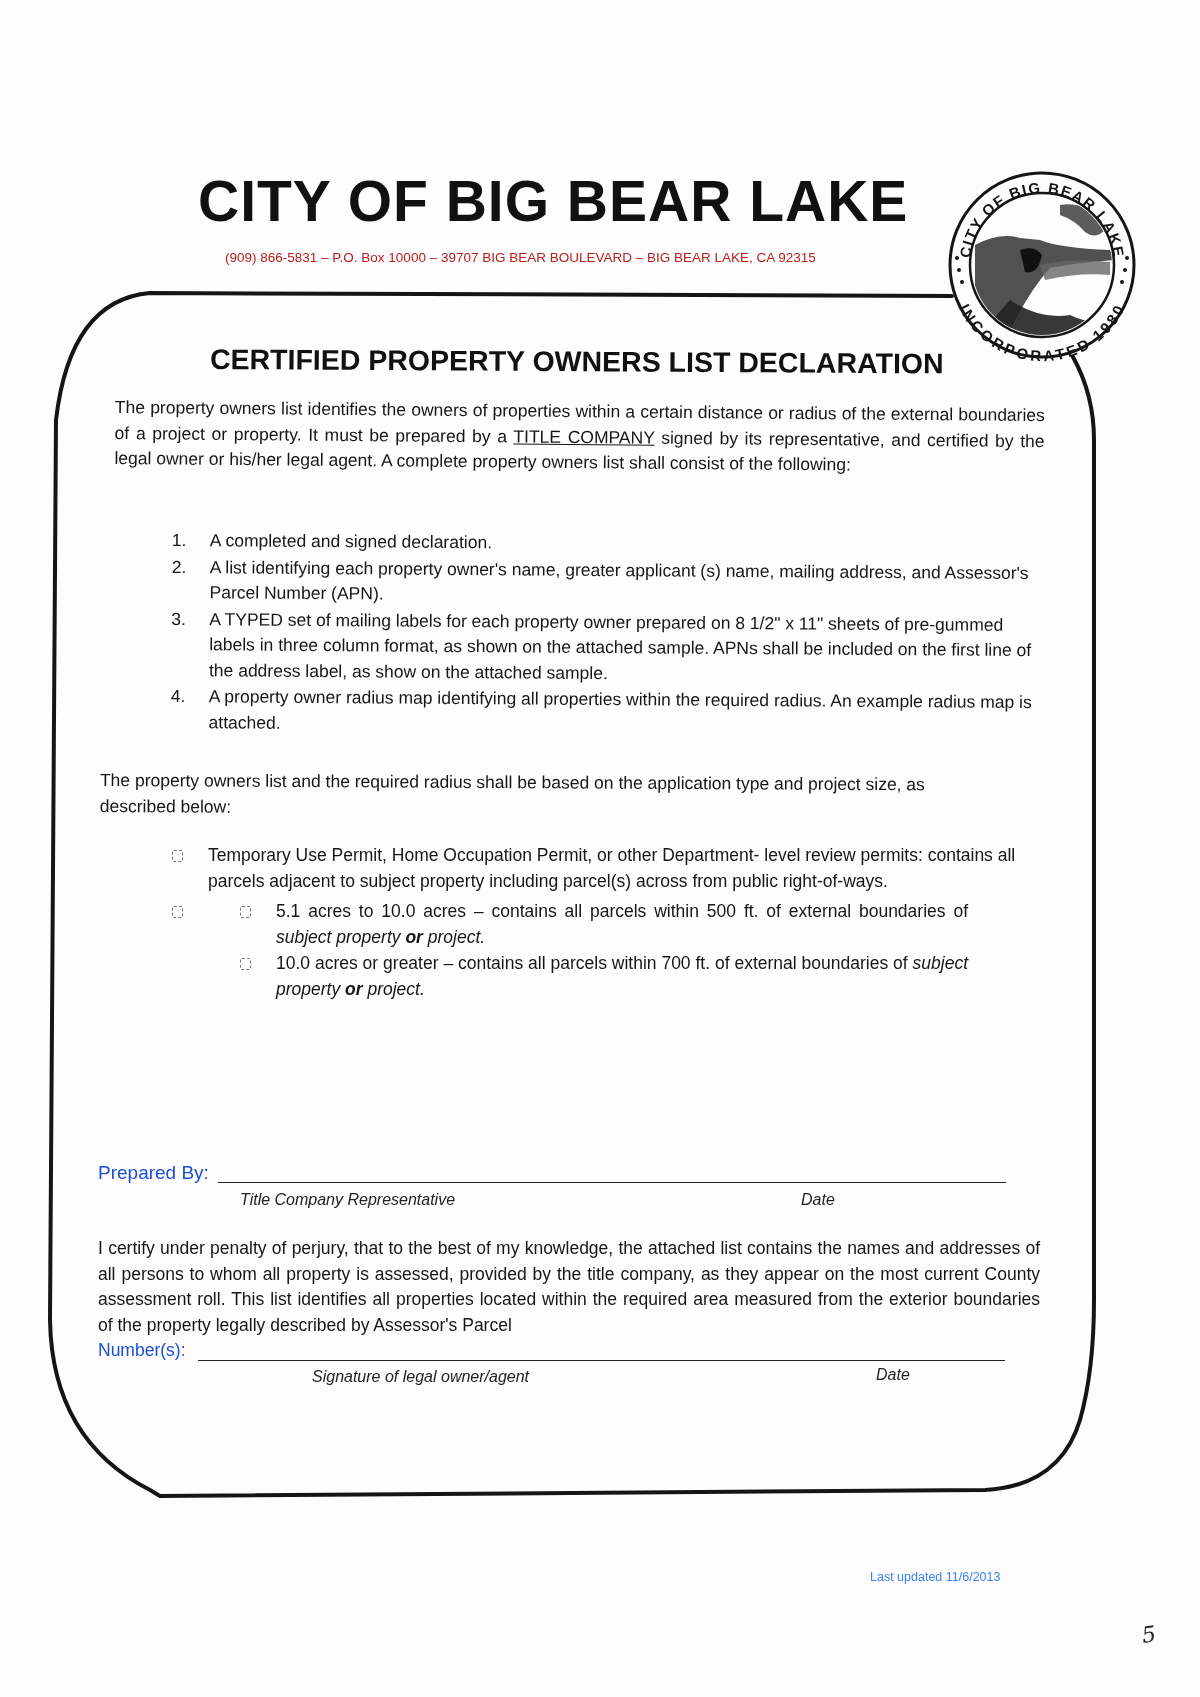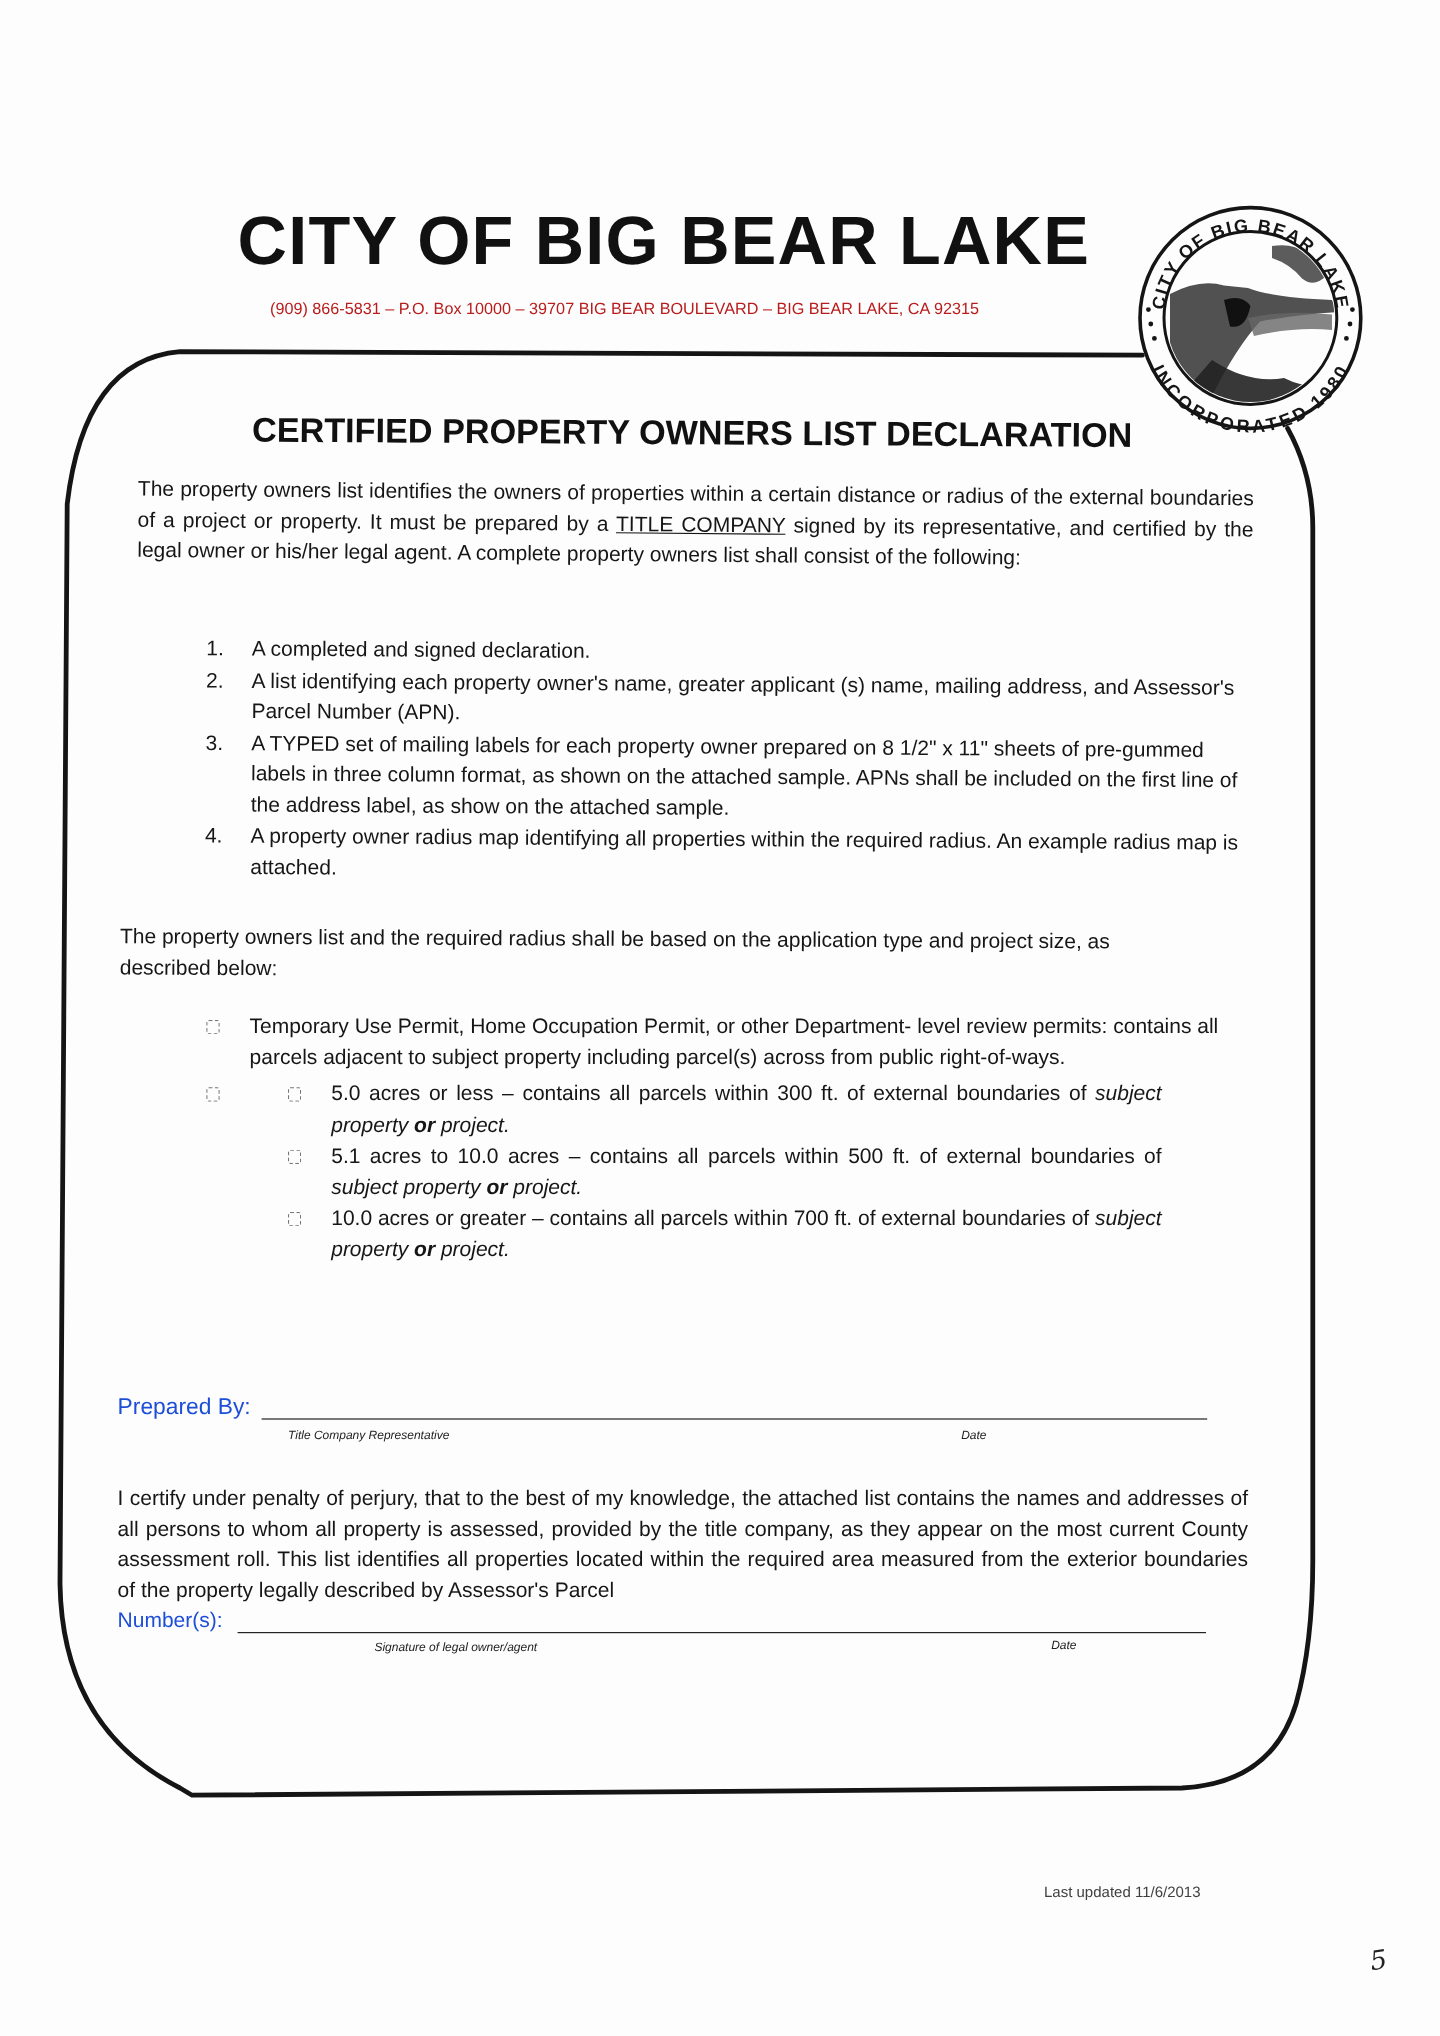--- a/index.html
+++ b/index.html
@@ -41,25 +41,25 @@
     position: absolute; left: 2px; top: 7px; width: 9px; height: 10px;
     border: 1px dashed #777; border-radius: 2px; background: transparent; cursor: pointer;
   }
   .sub-list { margin: 5px 0 0 0; padding: 0; list-style: none; width: 760px; margin-left: 0; }
   .sub-list > li { position: relative; padding-left: 38px; margin-left: 30px; margin-bottom: 1px; }
   .it { font-style: italic; }
   .b { font-weight: bold; }
 
   .sig-label { font-size: 19px; white-space: nowrap; color: #1d4ed8; }
   .sig-line { height: 0; border-top: 1.6px solid #222; }
-  .caption { font-size: 10px; font-style: italic; white-space: nowrap; color: #222; }
+  .caption { font-size: 16px; font-style: italic; white-space: nowrap; color: #222; }
 
   .certify { left: 98px; top: 1236px; width: 942px; text-align: justify; text-align-last: auto; }
 
-  .last-updated { left: 870px; top: 1570px; font-size: 12.5px; white-space: nowrap; color: #404040; }
+  .last-updated { left: 870px; top: 1570px; font-size: 12.5px; white-space: nowrap; color: #3b82f6; }
   .page-number { left: 1142px; top: 1622px; font-size: 22px; font-style: italic; font-family: "DejaVu Serif", serif; color: #222; transform: rotate(-8deg); }
 </style>
 </head>
 <body>
 
 <svg id="frame" viewBox="0 0 1200 1697" xmlns="http://www.w3.org/2000/svg">
 
   <path d="M952 296 L150 293 Q70 300 56 420 L50 1320 Q52 1440 150 1490 L160 1496 L985 1490 Q1060 1486 1080 1420 Q1094 1370 1094 1300 L1094 440 Q1094 395 1073 357" fill="none" stroke="#151515" stroke-width="4" stroke-linecap="round"></path>
 
   <g>
@@ -116,24 +116,20 @@
 <ul class="abs para check-list">
   <li>
     <span class="cb"></span>
     <span>Temporary Use Permit, Home Occupation Permit, or other Department- level review permits:  contains all parcels adjacent to subject property including parcel(s) across from public right-of-ways.</span>
   </li>
   <li style="text-align: justify;">
     <span class="cb"></span>
     <ul class="sub-list">
       <li>
         <span class="cb"></span>
-        <span>5.0 acres or less – contains all parcels within 300 ft. of external boundaries of </span><span class="it">subject property </span><span class="it b">or</span><span class="it"> project.</span>
-      </li>
-      <li>
-        <span class="cb"></span>
         <span>5.1 acres to 10.0 acres – contains all parcels within 500 ft. of external boundaries of </span><span class="it">subject property </span><span class="it b">or</span><span class="it"> project.</span>
       </li>
       <li>
         <span class="cb"></span>
         <span>10.0 acres or greater – contains all parcels within 700 ft. of external boundaries of </span><span class="it">subject property </span><span class="it b">or</span><span class="it"> project.</span>
       </li>
     </ul>
   </li>
 </ul>
 

